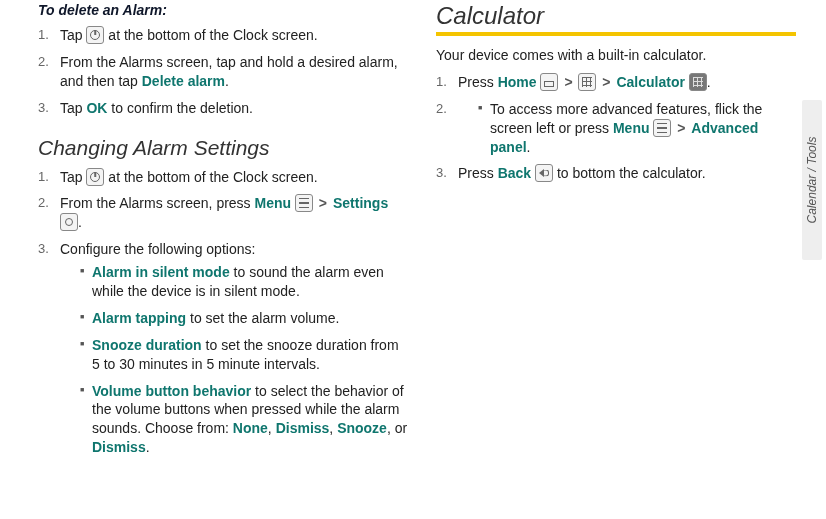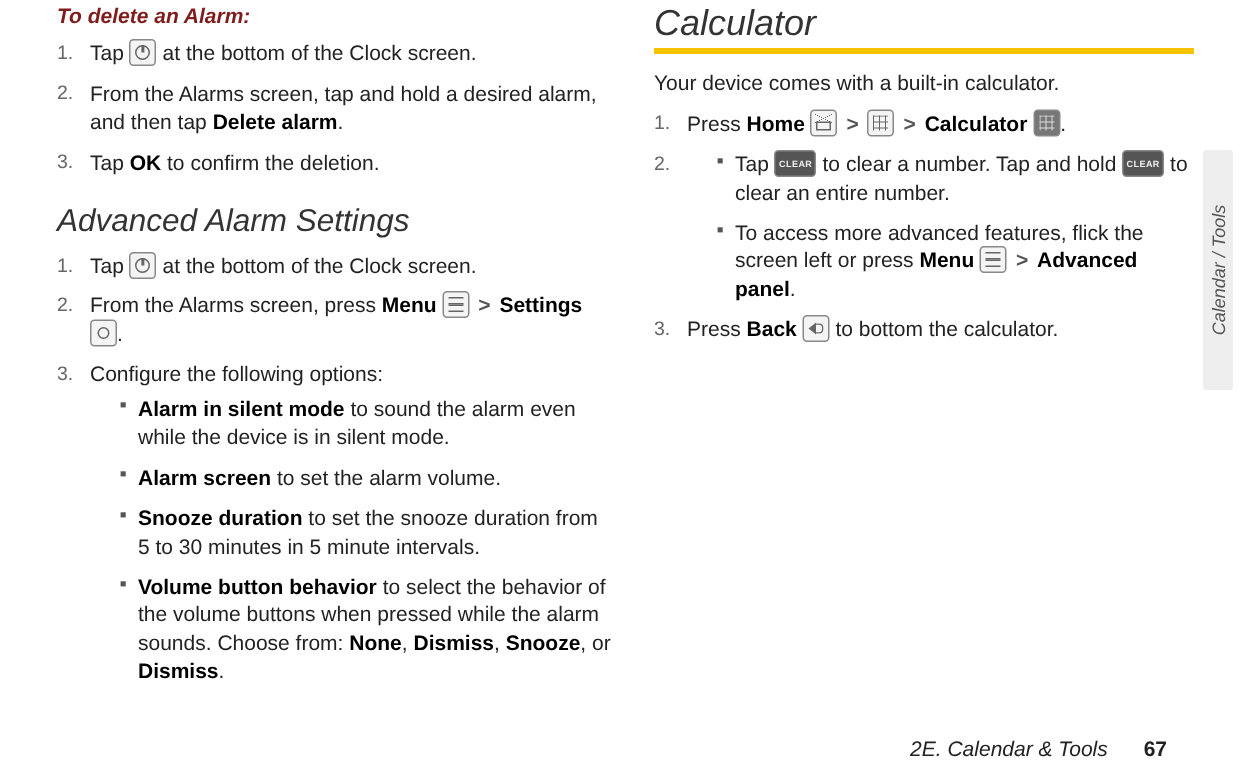--- a/index.html
+++ b/index.html
@@ -3,32 +3,32 @@
 <meta charset="utf-8">
 <style>
   * { box-sizing: border-box; margin: 0; padding: 0; }
   html, body { width: 826px; height: 519px; background: #fff; font-family: Arial, Helvetica, sans-serif; color: #222; }
   .page { position: relative; width: 826px; height: 519px; padding: 0 28px 0 38px; }
   .columns { display: flex; gap: 28px; padding-top: 2px; }
   .col { flex: 1; min-width: 0; }
   .col-left { max-width: 370px; }
   .col-right { max-width: 360px; }
 
-  .sub-head { font-style: italic; font-weight: 600; font-size: 14px; color: #7f1d1d; margin-bottom: 8px; }
+  .sub-head { font-style: italic; font-weight: 600; font-size: 14px; color: #0f172a; margin-bottom: 8px; }
   .section-head { font-style: italic; font-size: 21px; color: #333; margin: 18px 0 8px 0; font-weight: 400; }
   .big-head { font-style: italic; font-size: 24px; color: #333; font-weight: 400; margin-bottom: 2px; }
   .yellow-rule { height: 4px; background: #f4c400; width: 100%; margin-bottom: 10px; }
 
   ol { list-style: none; padding-left: 0; }
   ol > li { position: relative; padding-left: 22px; font-size: 14px; line-height: 1.35; margin-bottom: 8px; }
   ol > li .num { position: absolute; left: 0; top: 0; font-size: 13px; color: #666; }
   .bullets { list-style: none; padding-left: 0; margin-top: 4px; }
   .bullets > li { position: relative; padding-left: 32px; font-size: 14px; line-height: 1.35; margin-bottom: 8px; }
   .bullets > li::before { content: "■"; position: absolute; left: 20px; top: 3px; font-size: 7px; color: #555; }
-  .inline-term { font-weight: 700; color: #000000; }
+  .inline-term { font-weight: 700; color: #0f766e; }
 
   .icon-box { display: inline-block; vertical-align: -4px; width: 18px; height: 18px; border: 1px solid #888; border-radius: 3px; background: #f4f4f4; position: relative; }
   .icon-alarm::after { content: ""; position: absolute; inset: 3px; border: 1.5px solid #666; border-radius: 50%; }
   .icon-alarm::before { content: ""; position: absolute; left: 50%; top: 50%; width: 1.5px; height: 5px; background: #666; transform-origin: bottom; transform: translate(-50%, -100%); }
   .icon-menu::after { content: ""; position: absolute; left: 3px; right: 3px; top: 3px; height: 3px; border-top: 1px solid #666; border-bottom: 1px solid #666; }
   .icon-menu::before { content: ""; position: absolute; left: 3px; right: 3px; bottom: 3px; height: 3px; border-top: 1px solid #666; border-bottom: 1px solid #666; }
   .icon-settings::after { content: ""; position: absolute; inset: 4px; border: 1.5px solid #666; border-radius: 50%; }
   .icon-home::after { content: ""; position: absolute; left: 3px; right: 3px; bottom: 3px; top: 7px; border: 1px solid #666; }
   .icon-home::before { content: ""; position: absolute; left: 2px; right: 2px; top: 2px; height: 6px; background: linear-gradient(to bottom right, transparent 48%, #666 48%, #666 52%, transparent 52%), linear-gradient(to bottom left, transparent 48%, #666 48%, #666 52%, transparent 52%); }
   .icon-grid::after { content: ""; position: absolute; inset: 3px; background-image: linear-gradient(#666 1px, transparent 1px), linear-gradient(90deg, #666 1px, transparent 1px); background-size: 4px 4px; }
@@ -73,21 +73,21 @@
         <li>
           <span class="num">2.</span>
           <span>From the Alarms screen, tap and hold a desired alarm, and then tap </span><span class="inline-term">Delete alarm</span><span>.</span>
         </li>
         <li>
           <span class="num">3.</span>
           <span>Tap </span><span class="inline-term">OK</span><span> to confirm the deletion.</span>
         </li>
       </ol>
 
-      <div class="section-head">Advanced Alarm Settings</div>
+      <div class="section-head">Changing Alarm Settings</div>
 
       <ol>
         <li>
           <span class="num">1.</span>
           <span>Tap </span>
           <span class="icon-box icon-alarm"></span>
           <span> at the bottom of the Clock screen.</span>
         </li>
         <li>
           <span class="num">2.</span>
@@ -99,21 +99,21 @@
         </li>
         <li>
           <span class="num">3.</span>
           <span>Configure the following options:</span>
 
           <ul class="bullets">
             <li>
               <span class="inline-term">Alarm in silent mode</span><span> to sound the alarm even while the device is in silent mode.</span>
             </li>
             <li>
-              <span class="inline-term">Alarm screen</span><span> to set the alarm volume.</span>
+              <span class="inline-term">Alarm tapping</span><span> to set the alarm volume.</span>
             </li>
             <li>
               <span class="inline-term">Snooze duration</span><span> to set the snooze duration from 5 to 30 minutes in 5 minute intervals.</span>
             </li>
             <li>
               <span class="inline-term">Volume button behavior</span><span> to select the behavior of the volume buttons when pressed while the alarm sounds. Choose from: </span><span class="inline-term">None</span>, <span class="inline-term">Dismiss</span>, <span class="inline-term">Snooze</span>, or <span class="inline-term">Dismiss</span><span>.</span>
             </li>
           </ul>
         </li>
       </ol>
@@ -136,43 +136,32 @@
           <span class="icon-box icon-grid"></span>
           <span class="gt">&gt;</span>
           <span class="inline-term">Calculator</span>
           <span class="icon-box icon-calc"></span><span>.</span>
         </li>
         <li>
           <span class="num">2.</span>
 
           <ul class="bullets">
             <li>
-              <span>Tap </span>
-              <span class="icon-box icon-clear"></span>
-              <span> to clear a number. Tap and hold </span>
-              <span class="icon-box icon-clear"></span>
-              <span> to clear an entire number.</span>
-            </li>
-            <li>
               <span>To access more advanced features, flick the screen left or press </span><span class="inline-term">Menu</span>
               <span class="icon-box icon-menu"></span>
               <span class="gt">&gt;</span>
               <span class="inline-term">Advanced panel</span><span>.</span>
             </li>
           </ul>
         </li>
         <li>
           <span class="num">3.</span>
           <span>Press </span><span class="inline-term">Back</span>
           <span class="icon-box icon-back"></span>
           <span> to bottom the calculator.</span>
         </li>
       </ol>
 
     </div>
   </div>
 
-  <div class="footer">
-    <span>2E. Calendar &amp; Tools</span>
-    <span class="pg">67</span>
-  </div>
 
 </div>
 
 </body></html>

